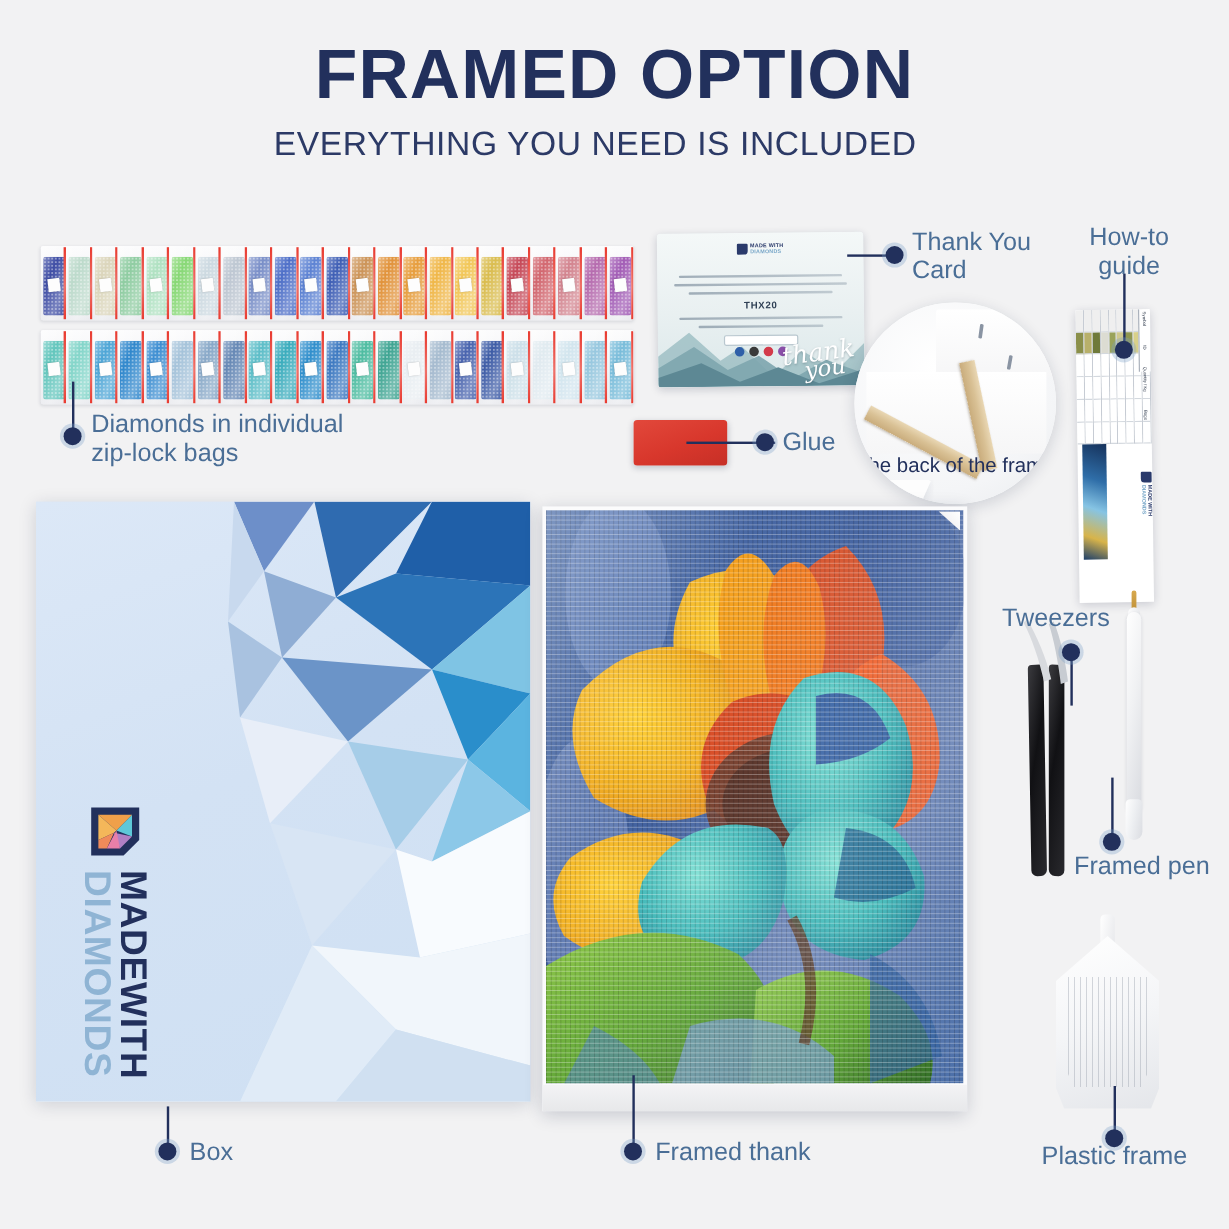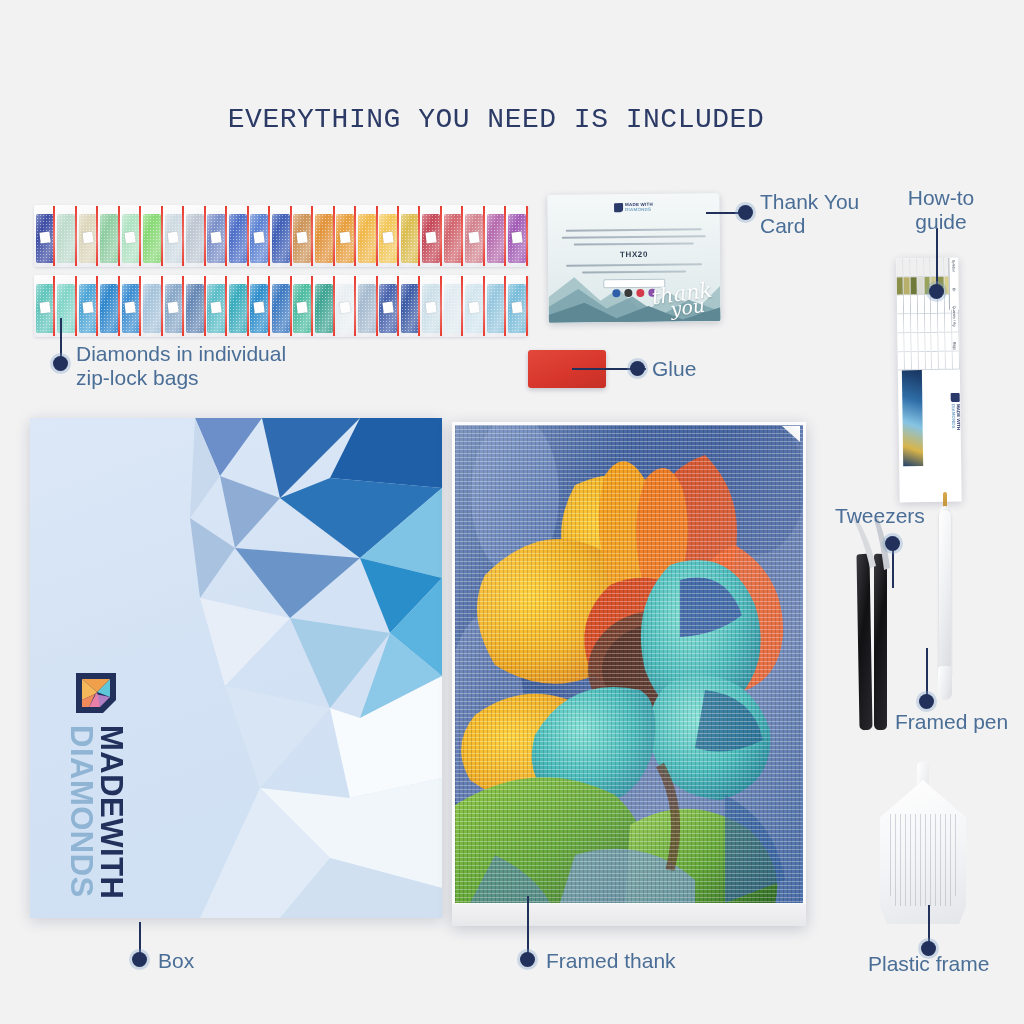--- a/index.html
+++ b/index.html
@@ -14,21 +14,21 @@
 
   
   #title{
     left:0;top:34px;width:1024px;text-align:center;
     font-size:58px;font-weight:700;letter-spacing:1px;
     color:#22305c;line-height:1;
   }
   #subtitle{
     left:0;top:106px;width:992px;text-align:center;
     font-size:28px;font-weight:400;letter-spacing:.5px;
-    color:#2c3a66;line-height:1;font-family:Liberation Mono, monospace;
+    color:#2c3a66;line-height:1;
   }
 
   
   .callout-label{
     font-size:21px;color:#4a6e96;line-height:1.15;font-weight:400;
     white-space:pre-line;
   }
   .dot{
     width:15px;height:15px;border-radius:50%;
     background:#22305c;
@@ -253,20 +253,21 @@
     background-image:linear-gradient(90deg, rgba(150,158,170,.40) 1px, transparent 1px);
     background-size:5px 100%;
     clip-path:polygon(0 0,100% 0,100% 88%,92% 100%,8% 100%,0 88%);
   }
 </style>
 </head>
 <body>
 
 <div class="stage">
 
+  <div class="abs" id="title">FRAMED OPTION</div>
   <div class="abs" id="subtitle">EVERYTHING YOU NEED IS INCLUDED</div>
 
   <div class="abs" style="left:34px;top:205px;width:494px;">
     <div class="bagrow" id="bagrow1">
         <div class="bag" style="width: 21.4783px;">
           <div class="fill" style="background: radial-gradient(rgba(255, 255, 255, 0.5) 0.5px, transparent 0.7px) 0% 0% / 3px 3px rgb(47, 63, 158);"></div>
           <div class="tag"></div>
           <div class="seal"></div>
           <div class="sheen"></div>
         </div>
@@ -564,20 +565,34 @@
   <div class="abs lead-h" style="left:706px;top:212px;width:36px;"></div>
   <div class="abs dot" style="left:738px;top:205px;"></div>
   <div class="abs callout-label" style="left:760px;top:190px;width:140px;">Thank You
 Card</div>
 
   <div class="abs" id="glue" style="left:528px;top:350px;"></div>
   <div class="abs lead-h" style="left:572px;top:368px;width:74px;"></div>
   <div class="abs dot" style="left:630px;top:361px;"></div>
   <div class="abs callout-label" style="left:652px;top:357px;">Glue</div>
 
+  <div class="abs" id="bubble" style="left:712px;top:252px;">
+    <div class="inner"></div>
+    <div class="canvasback" style="left:68px;top:6px;width:98px;height:56px;border-radius:2px;"></div>
+    <div class="canvasback" style="left:10px;top:58px;width:150px;height:68px;"></div>
+    <div class="staple" style="left:104px;top:18px;transform:rotate(8deg);"></div>
+    <div class="staple" style="left:128px;top:44px;transform:rotate(10deg);"></div>
+    <div class="woodbar" style="left:14px;top:86px;width:106px;height:13px;transform:rotate(28deg);transform-origin:left top;"></div>
+    <div class="woodbar" style="left:100px;top:48px;width:92px;height:13px;transform:rotate(78deg);transform-origin:left top;"></div>
+    <div class="btxt">The back of
+the frame</div>
+    <div class="tailwrap">
+        <div class="bubbletail"></div>
+      </div>
+  </div>
 
   <div class="abs" id="guide" style="left:898px;top:258px;">
     <div class="chart">
       <div class="col">
           <div class="cell" style="background:#efefef"></div>
           <div class="cell" style="background:#8a8f4a"></div>
           <div class="cell" style="background:#fff"></div>
           <div class="cell" style="background:#fff"></div>
           <div class="cell" style="background:#fff"></div>
           <div class="cell" style="background:#fff"></div>

